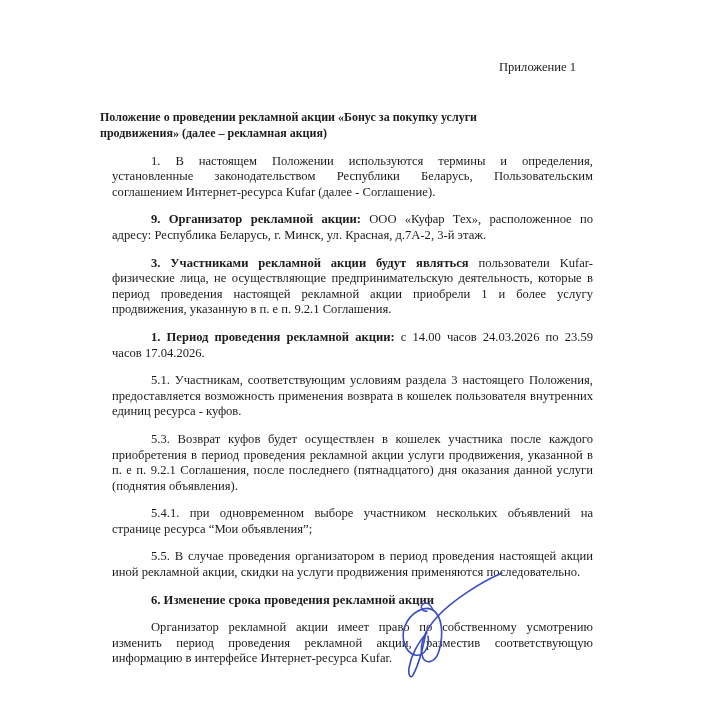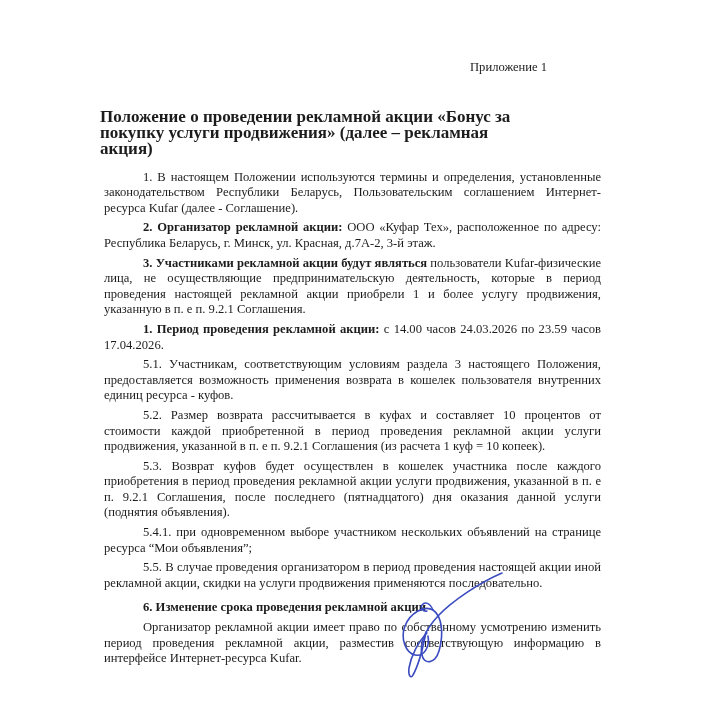--- a/index.html
+++ b/index.html
@@ -11,30 +11,30 @@
     background: #ffffff;
     color: #1c1c1c;
     font-family: "Liberation Serif", "DejaVu Serif", serif;
     font-size: 12.6px;
     line-height: 15.6px;
     padding: 60px 100px 0 100px;
     overflow: hidden;
   }
   .approval { margin-left: 370px; }
   .approval p { margin: 0; }
-  .approval .annex { margin-bottom: 33px; }
+  .approval .annex { margin-bottom: 33px; text-align: center; }
   .doc-title {
-    font-size: 17px;
+    font-size: 12px;
     line-height: 16px;
     font-weight: bold;
     max-width: 445px;
     margin: 12px 0 13px 0;
   }
   .para {
-    margin: 4px;
+    margin: 12px;
     text-align: justify;
     text-indent: 39px;
   }
   .para b { font-weight: bold; }
   .gap-after { margin-bottom: 9px; }
   .signature-svg {
     position: absolute;
     left: 383px;
     top: 570px;
     width: 122px;
@@ -47,30 +47,29 @@
 <div class="page">
 
   <div class="approval">
     <p class="annex">Приложение 1</p>
   </div>
 
   <h1 class="doc-title">Положение о проведении рекламной акции «Бонус за покупку услуги продвижения» (далее – рекламная акция)</h1>
 
   <p class="para"><b></b><span>1. В настоящем Положении используются термины и определения, установленные законодательством Республики Беларусь, Пользовательским соглашением Интернет-ресурса Kufar (далее - Соглашение).</span></p>
 
-  <p class="para"><b>2. Организатор рекламной акции:</b><span> ООО «Куфар Тех», расположенное по адресу: Республика Беларусь, г. Минск, ул. Красная, д.7А-2, 3-й этаж.</span></p>
+  <p class="para"><b>9. Организатор рекламной акции:</b><span> ООО «Куфар Тех», расположенное по адресу: Республика Беларусь, г. Минск, ул. Красная, д.7А-2, 3-й этаж.</span></p>
 
   <p class="para"><b>3. Участниками рекламной акции будут являться</b><span> пользователи Kufar-физические лица, не осуществляющие предпринимательскую деятельность, которые в период проведения настоящей рекламной акции приобрели 1 и более услугу продвижения, указанную в п. е п. 9.2.1 Соглашения.</span></p>
 
   <p class="para"><b>1. Период проведения рекламной акции:</b><span> с 14.00 часов 24.03.2026 по 23.59 часов 17.04.2026.</span></p>
 
 
   <p class="para"><b></b><span>5.1. Участникам, соответствующим условиям раздела 3 настоящего Положения, предоставляется возможность применения возврата в кошелек пользователя внутренних единиц ресурса - куфов.</span></p>
 
-  <p class="para"><b></b><span>5.2. Размер возврата рассчитывается в куфах и составляет 10 процентов от стоимости каждой приобретенной в период проведения рекламной акции услуги продвижения, указанной в п. е п. 9.2.1 Соглашения (из расчета 1 куф = 10 копеек).</span></p>
 
   <p class="para"><b></b><span>5.3. Возврат куфов будет осуществлен в кошелек участника после каждого приобретения в период проведения рекламной акции услуги продвижения, указанной в п. е п. 9.2.1 Соглашения, после последнего (пятнадцатого) дня оказания данной услуги (поднятия объявления).</span></p>
 
 
   <p class="para"><b></b><span>5.4.1. при одновременном выборе участником нескольких объявлений на странице ресурса “Мои объявления”;</span></p>
 
 
   <p class="para gap-after"><b></b><span>5.5. В случае проведения организатором в период проведения настоящей акции иной рекламной акции, скидки на услуги продвижения применяются последовательно.</span></p>
 
   <p class="para"><b>6. Изменение срока проведения рекламной акции</b><span></span></p>

